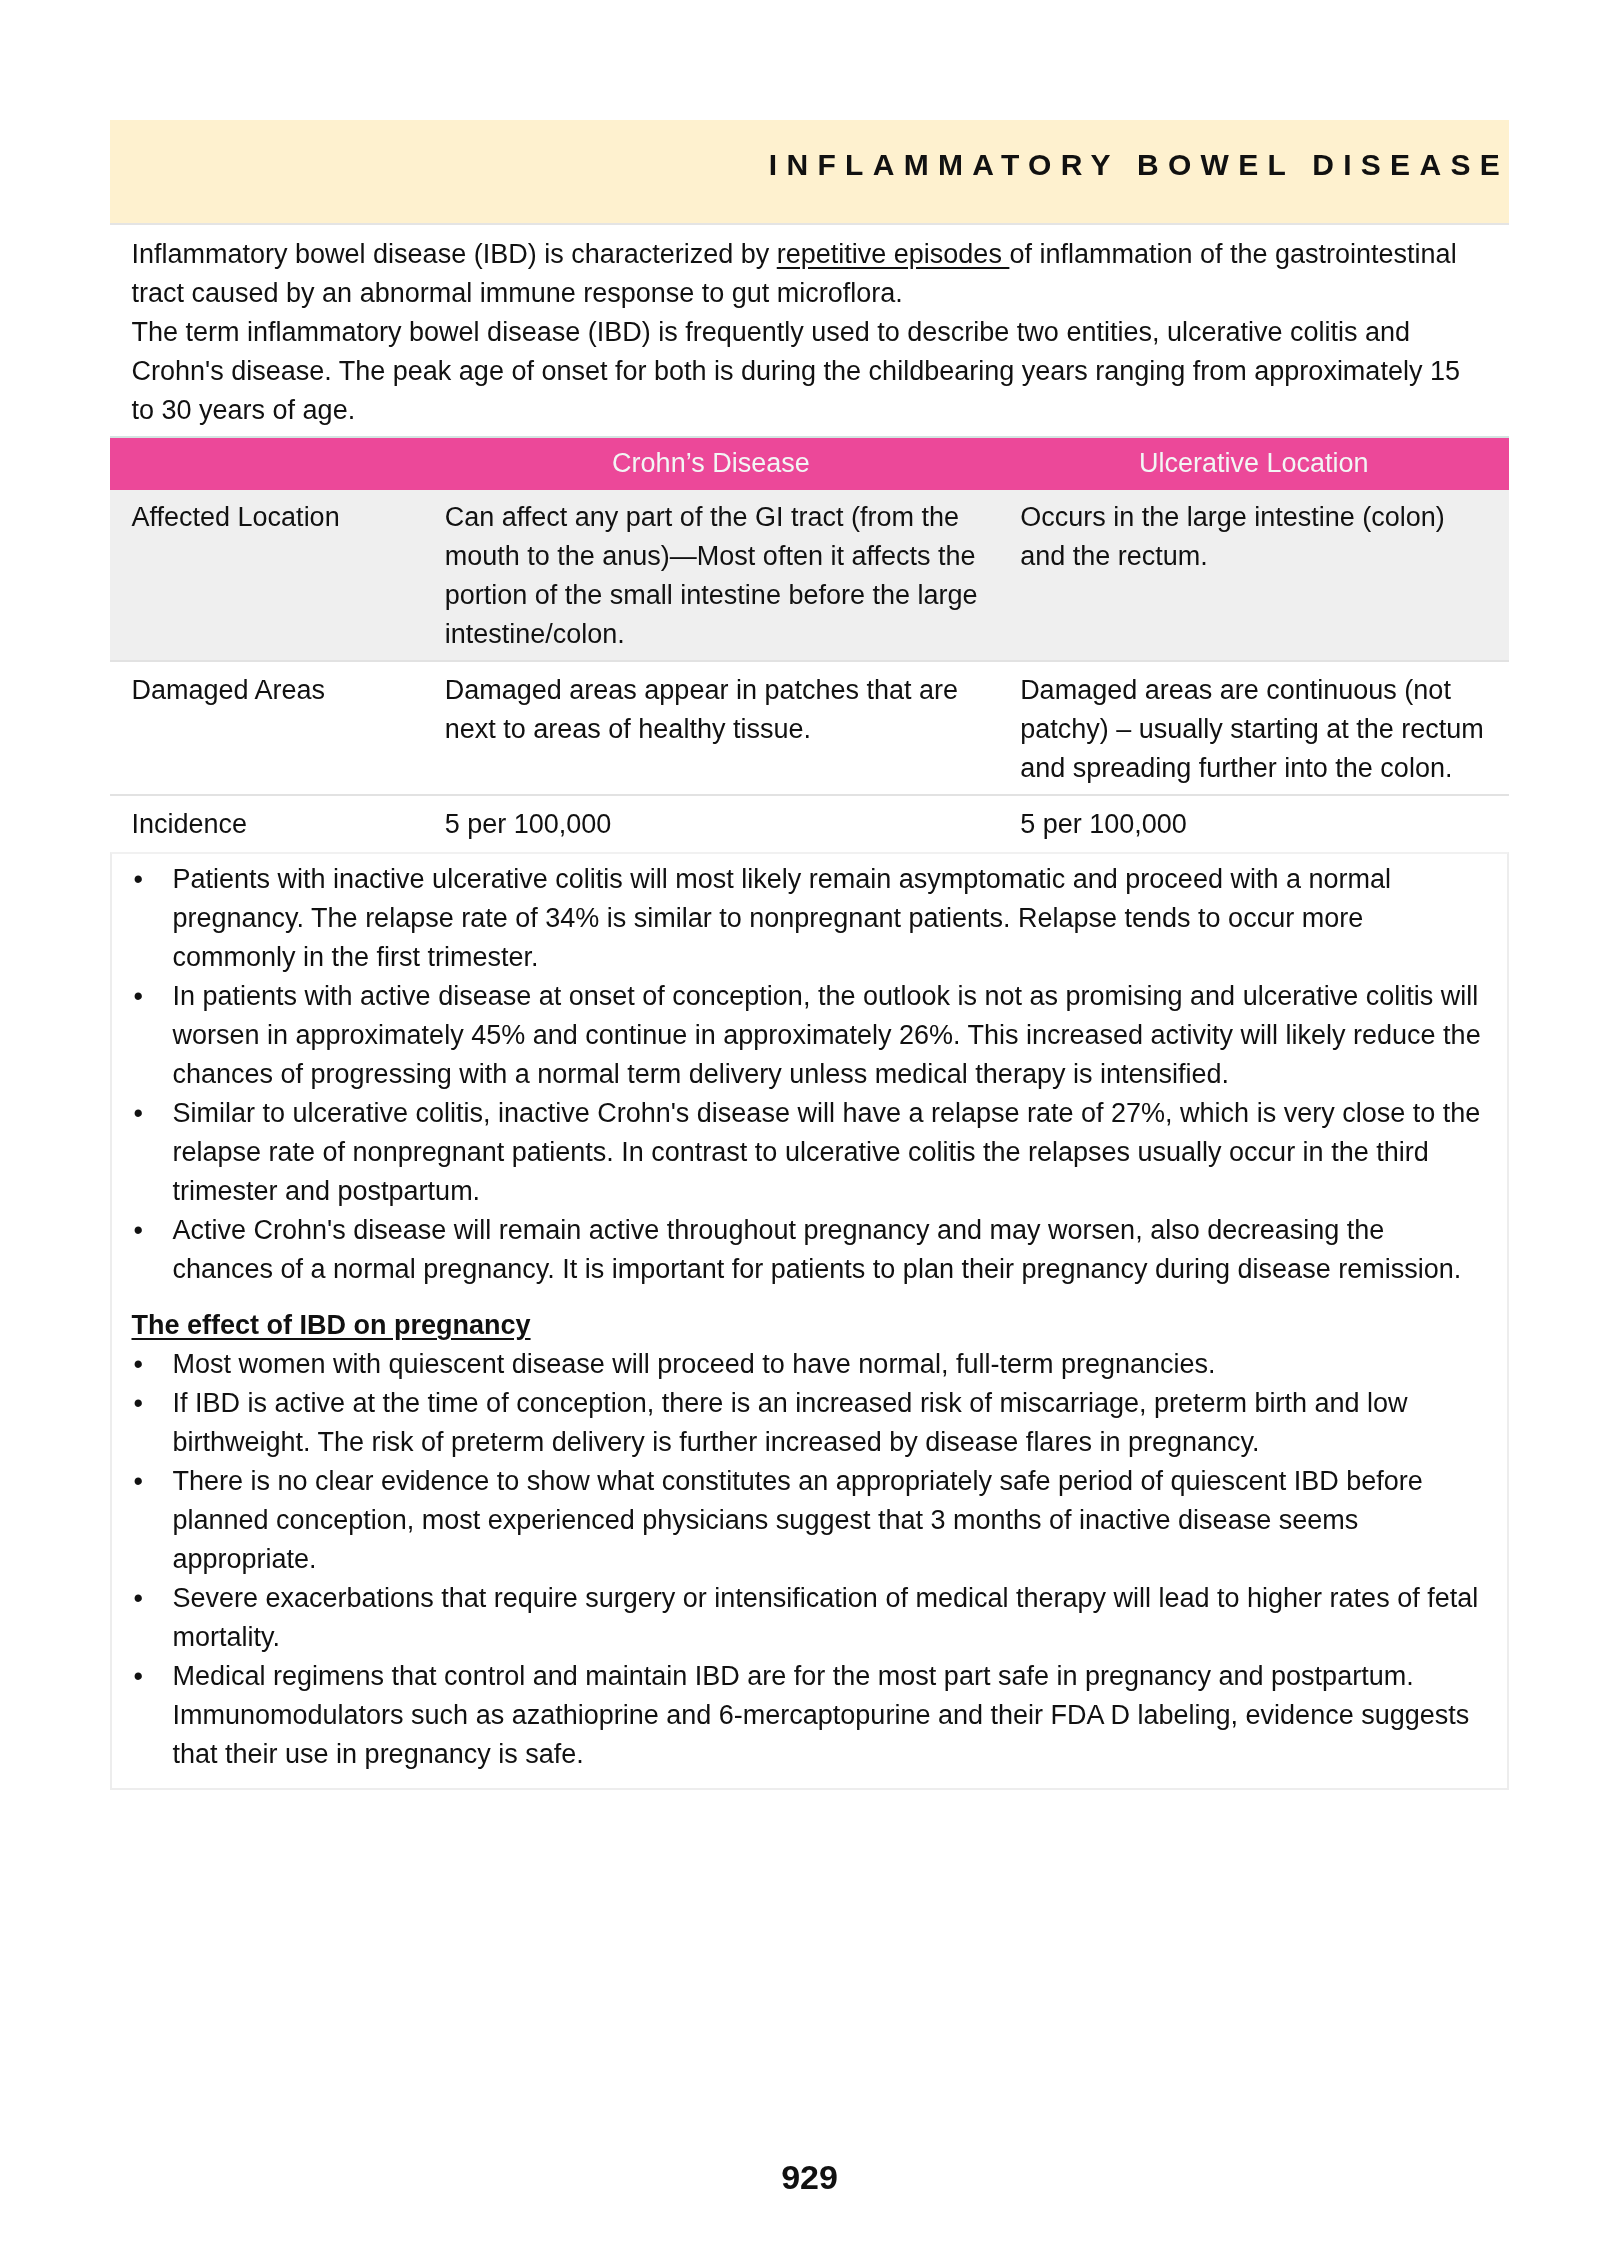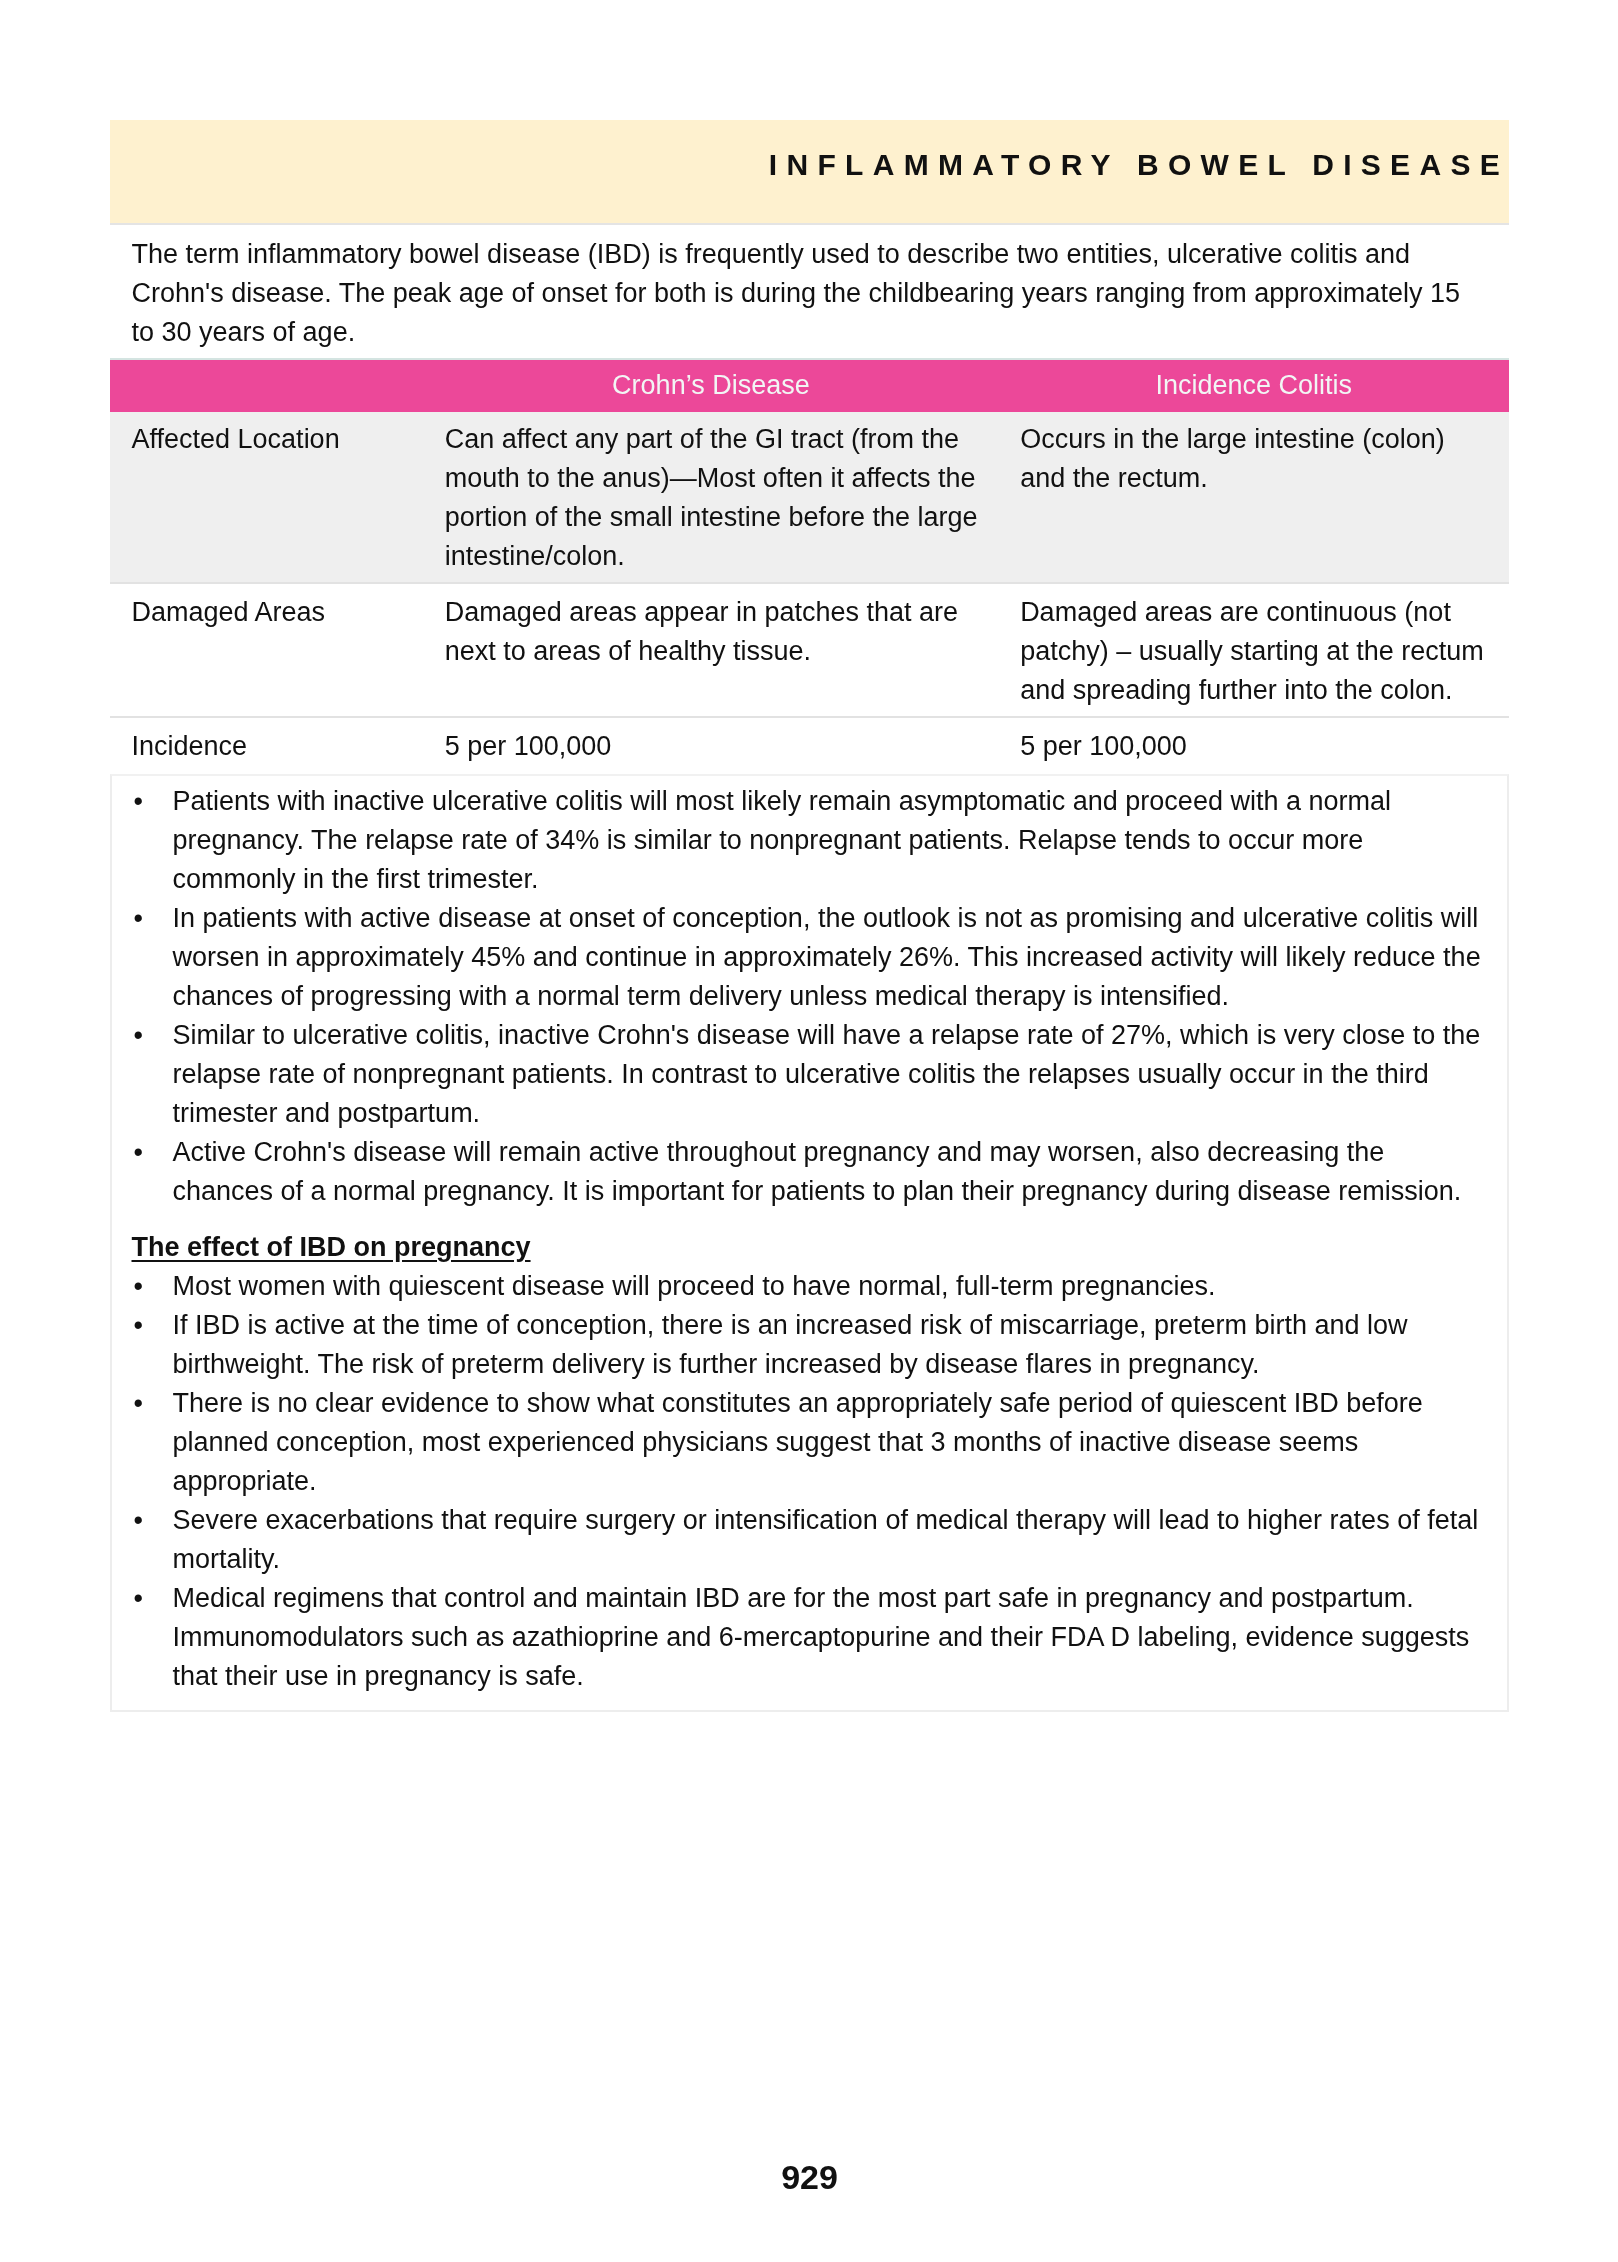--- a/index.html
+++ b/index.html
@@ -50,34 +50,35 @@
 </style>
 </head>
 <body>
 
 <div class="page">
   <div class="title-band">
     <h1>INFLAMMATORY BOWEL DISEASE</h1>
   </div>
 
   <div class="intro">
+    <p><span>Inflammatory bowel disease (IBD) is characterized by </span><span class="u">repetitive episodes </span><span>of inflammation of the gastrointestinal tract caused by an abnormal immune response to gut microflora.</span></p>
     <p>The term inflammatory bowel disease (IBD) is frequently used to describe two entities, ulcerative colitis and Crohn's disease. The peak age of onset for both is during the childbearing years ranging from approximately 15 to 30 years of age.</p>
   </div>
 
   <table class="cmp">
     <colgroup>
         <col class="c1">
         <col class="c2">
         <col class="c3">
       </colgroup>
     <thead>
       <tr>
         <th></th>
         <th>Crohn’s Disease</th>
-        <th>Incidence Colitis</th>
+        <th>Ulcerative Location</th>
       </tr>
     </thead>
     <tbody>
       <tr class="gray row">
         <td>Affected Location</td>
         <td>Can affect any part of the GI tract (from the mouth to the anus)—Most often it affects the portion of the small intestine before the large intestine/colon.</td>
         <td>Occurs in the large intestine (colon) and the rectum.</td>
       </tr>
       <tr class="row">
         <td>Damaged Areas</td>

